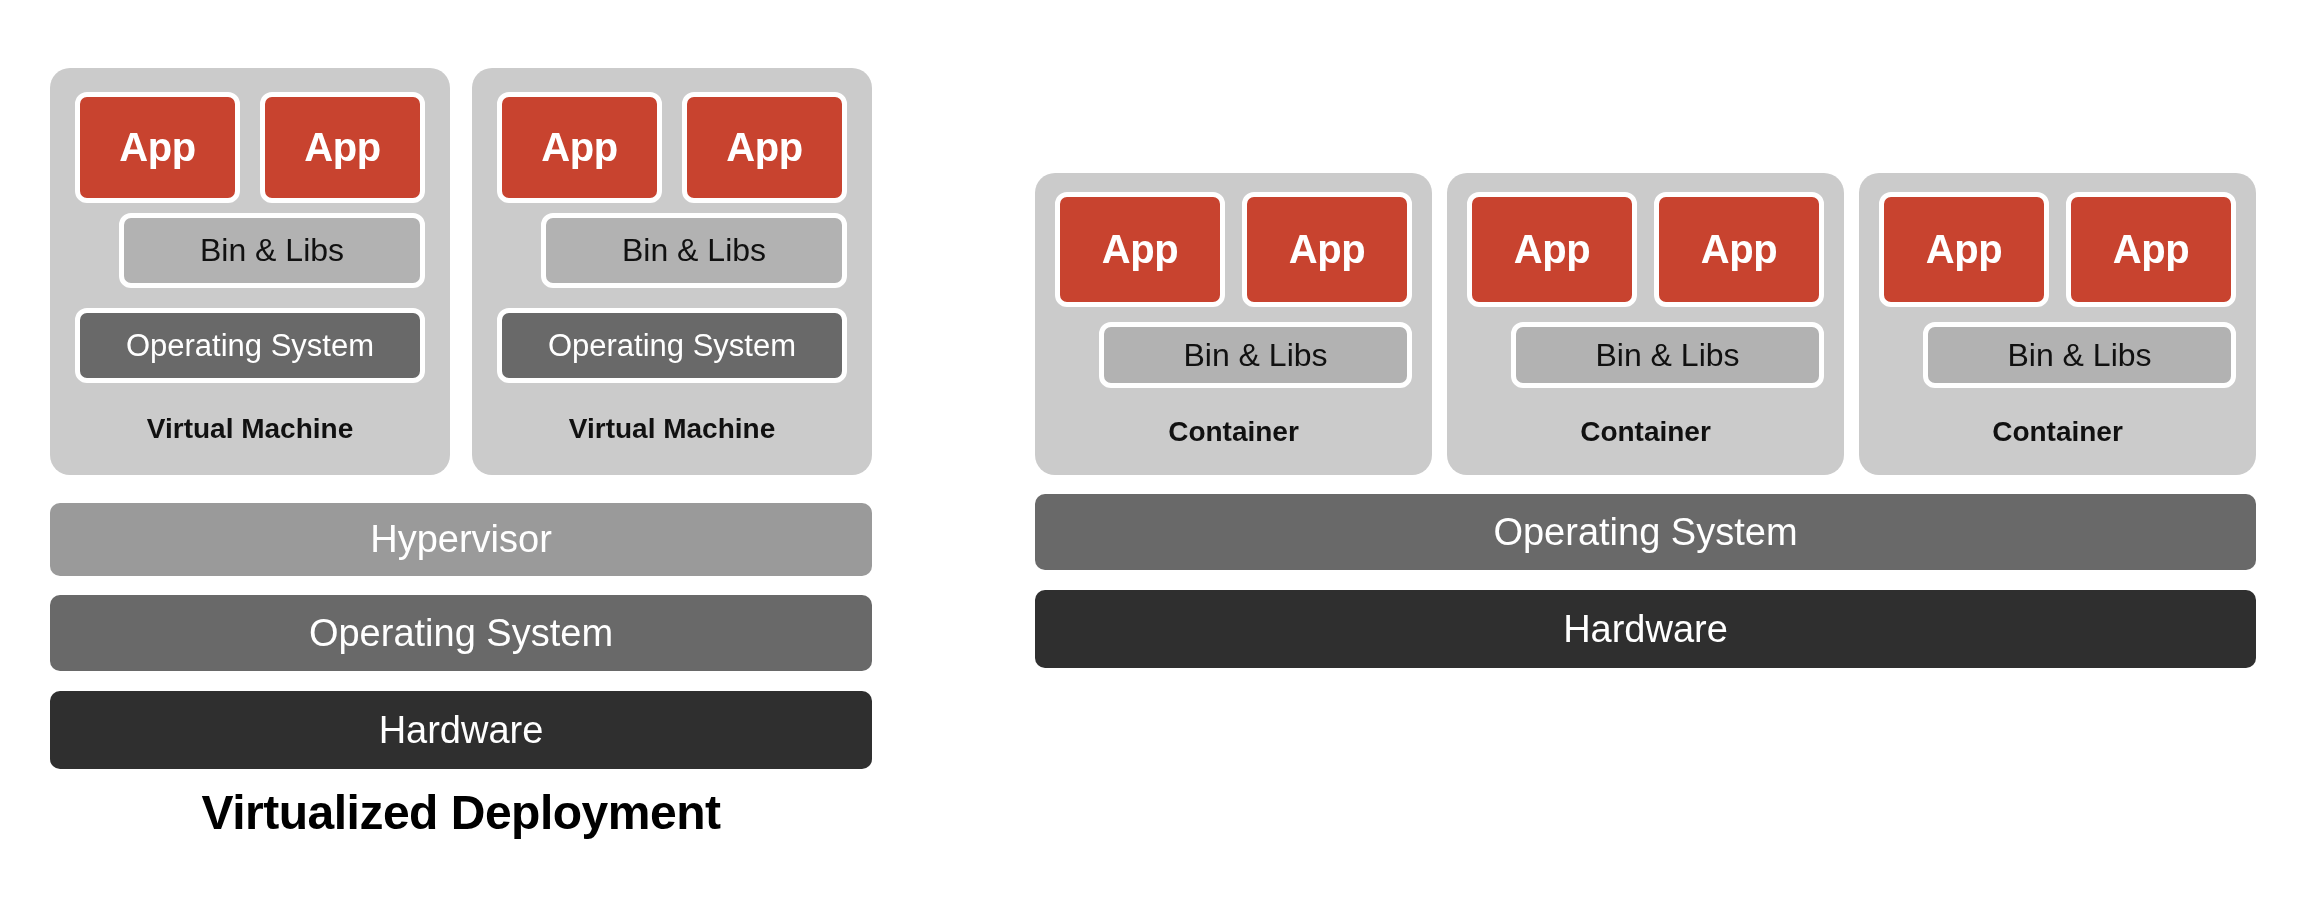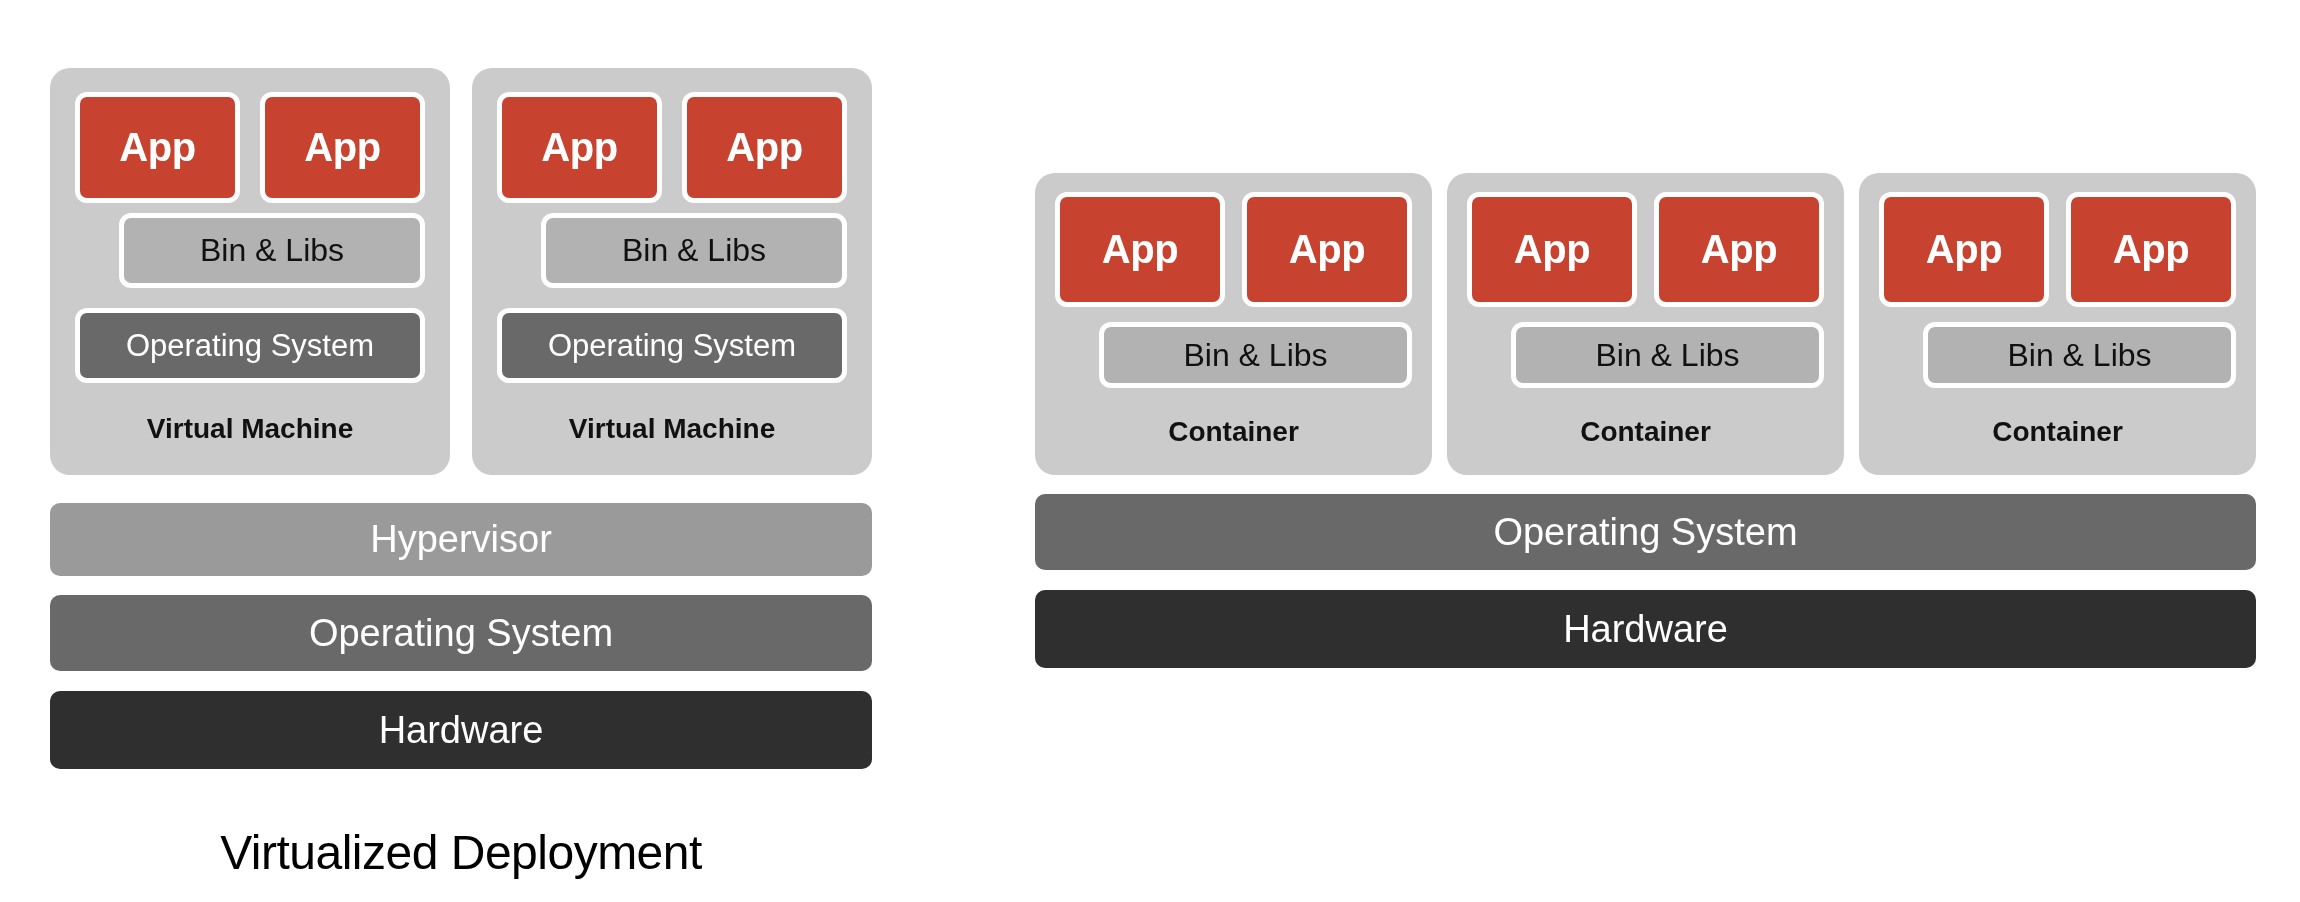--- a/index.html
+++ b/index.html
@@ -101,25 +101,25 @@
     align-items: center;
     justify-content: center;
     color: #ffffff;
     font-size: 38px;
   }
   .layer.layer-1 { margin-top: 28px; height: 73px; }
   .layer.layer-2 { margin-top: 19px; height: 76px; }
   .layer.layer-3 { margin-top: 20px; height: 78px; }
 
   .section-title {
-    margin-top: 56px;
+    margin-top: 16px;
     text-align: center;
     color: #000000;
     font-size: 48px;
-    font-weight: normal;
+    font-weight: bold;
     letter-spacing: -0.5px;
   }
 </style>
 </head>
 <body>
 
 <div class="canvas">
 
   <section class="column left">
     <div class="boxes-row">

